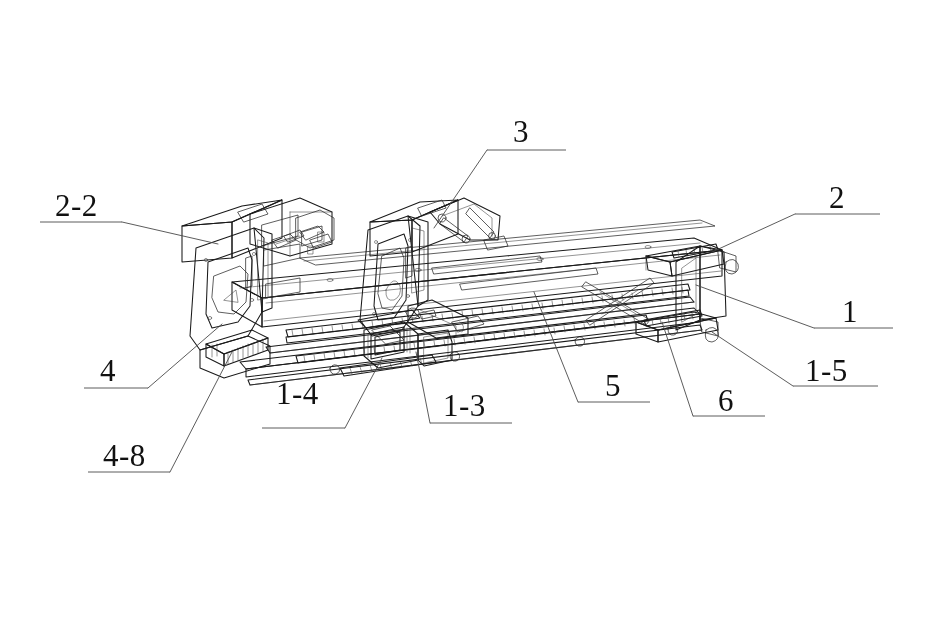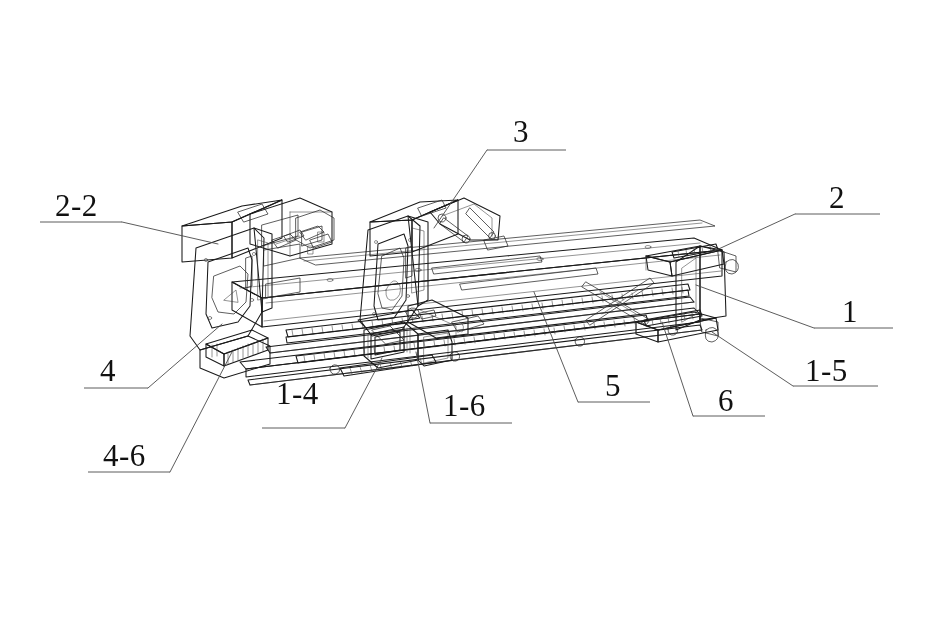--- a/index.html
+++ b/index.html
@@ -436,19 +436,19 @@
     </g>
 
   </svg>
 
   <div class="callout-label" style="left:55px;  top:190px;">2-2</div>
   <div class="callout-label" style="left:513px; top:116px;">3</div>
   <div class="callout-label" style="left:829px; top:182px;">2</div>
   <div class="callout-label" style="left:842px; top:296px;">1</div>
   <div class="callout-label" style="left:805px; top:355px;">1-5</div>
   <div class="callout-label" style="left:100px; top:355px;">4</div>
-  <div class="callout-label" style="left:103px; top:440px;">4-6</div>
+  <div class="callout-label" style="left:103px; top:440px;">4-8</div>
   <div class="callout-label" style="left:276px; top:378px;">1-4</div>
-  <div class="callout-label" style="left:443px; top:390px;">1-6</div>
+  <div class="callout-label" style="left:443px; top:390px;">1-3</div>
   <div class="callout-label" style="left:605px; top:370px;">5</div>
   <div class="callout-label" style="left:718px; top:385px;">6</div>
 
 </div>
 
 </body></html>

